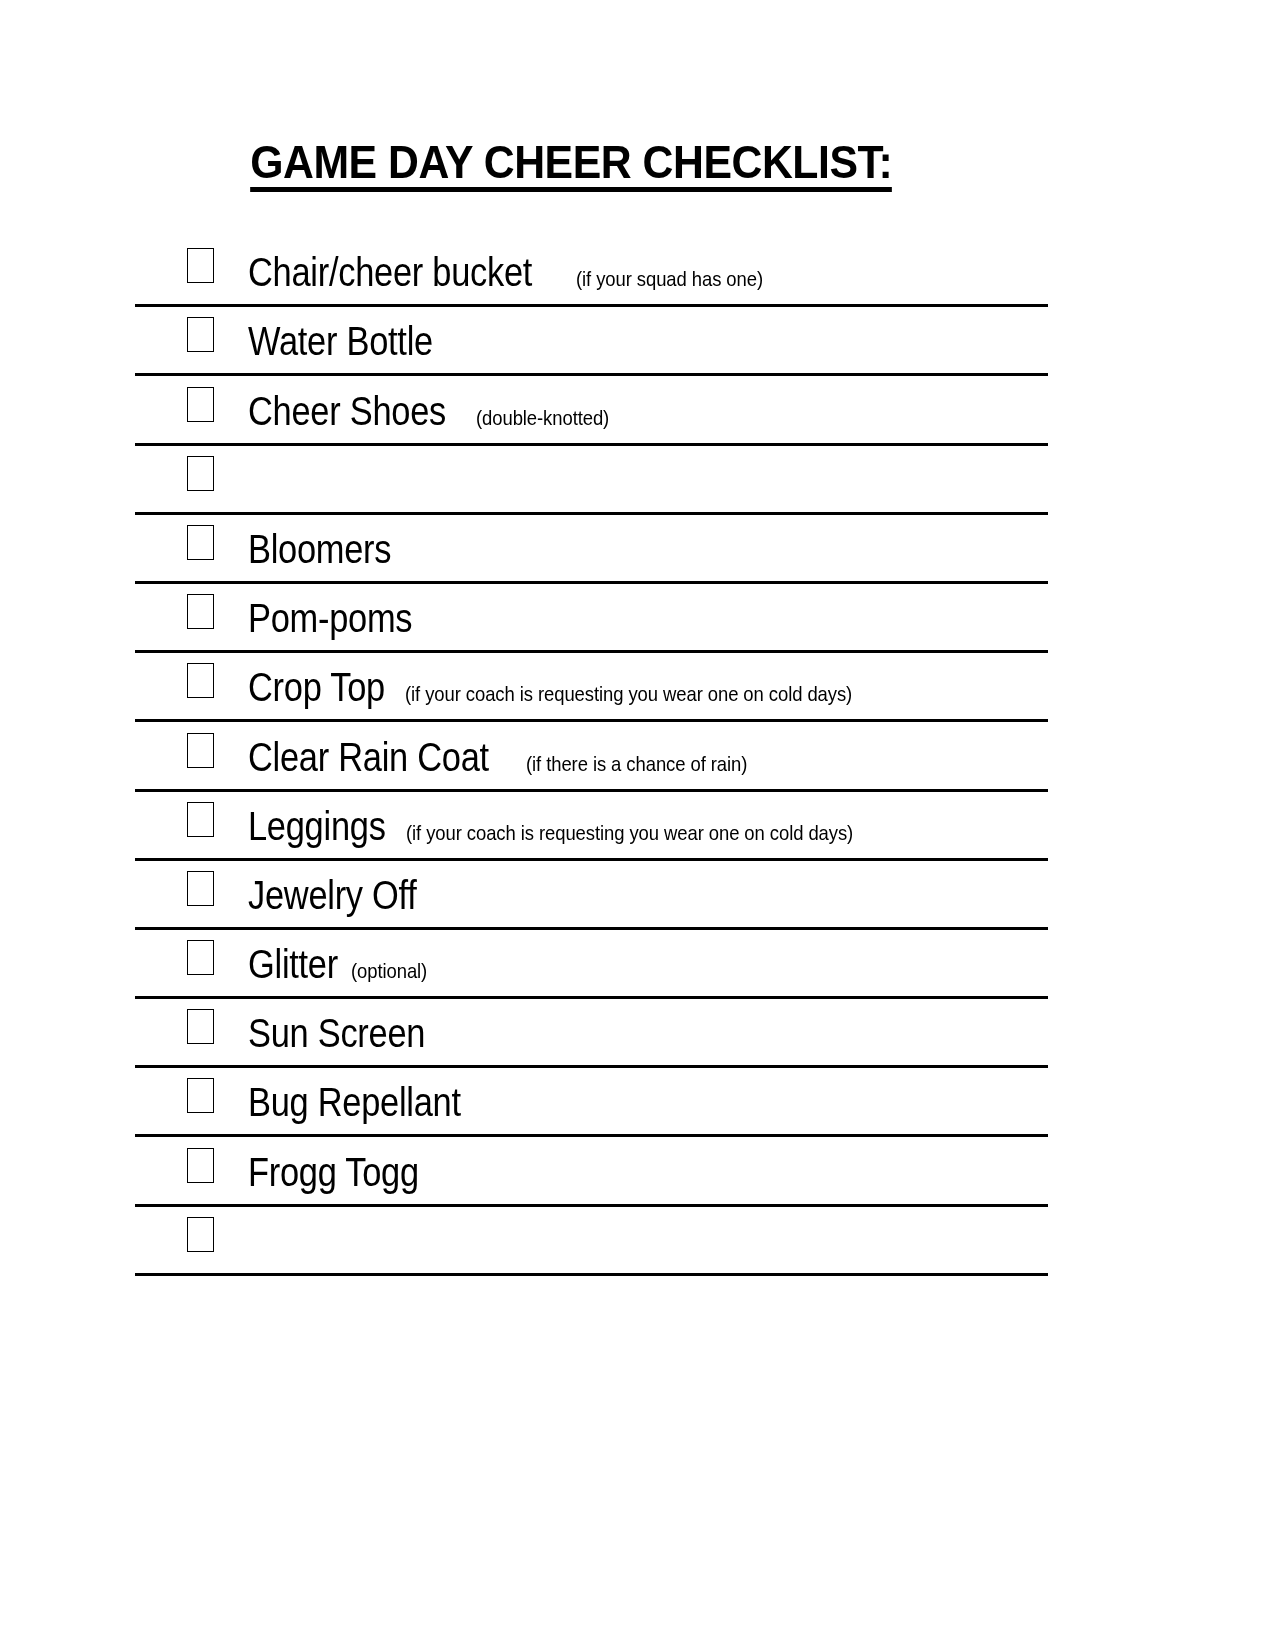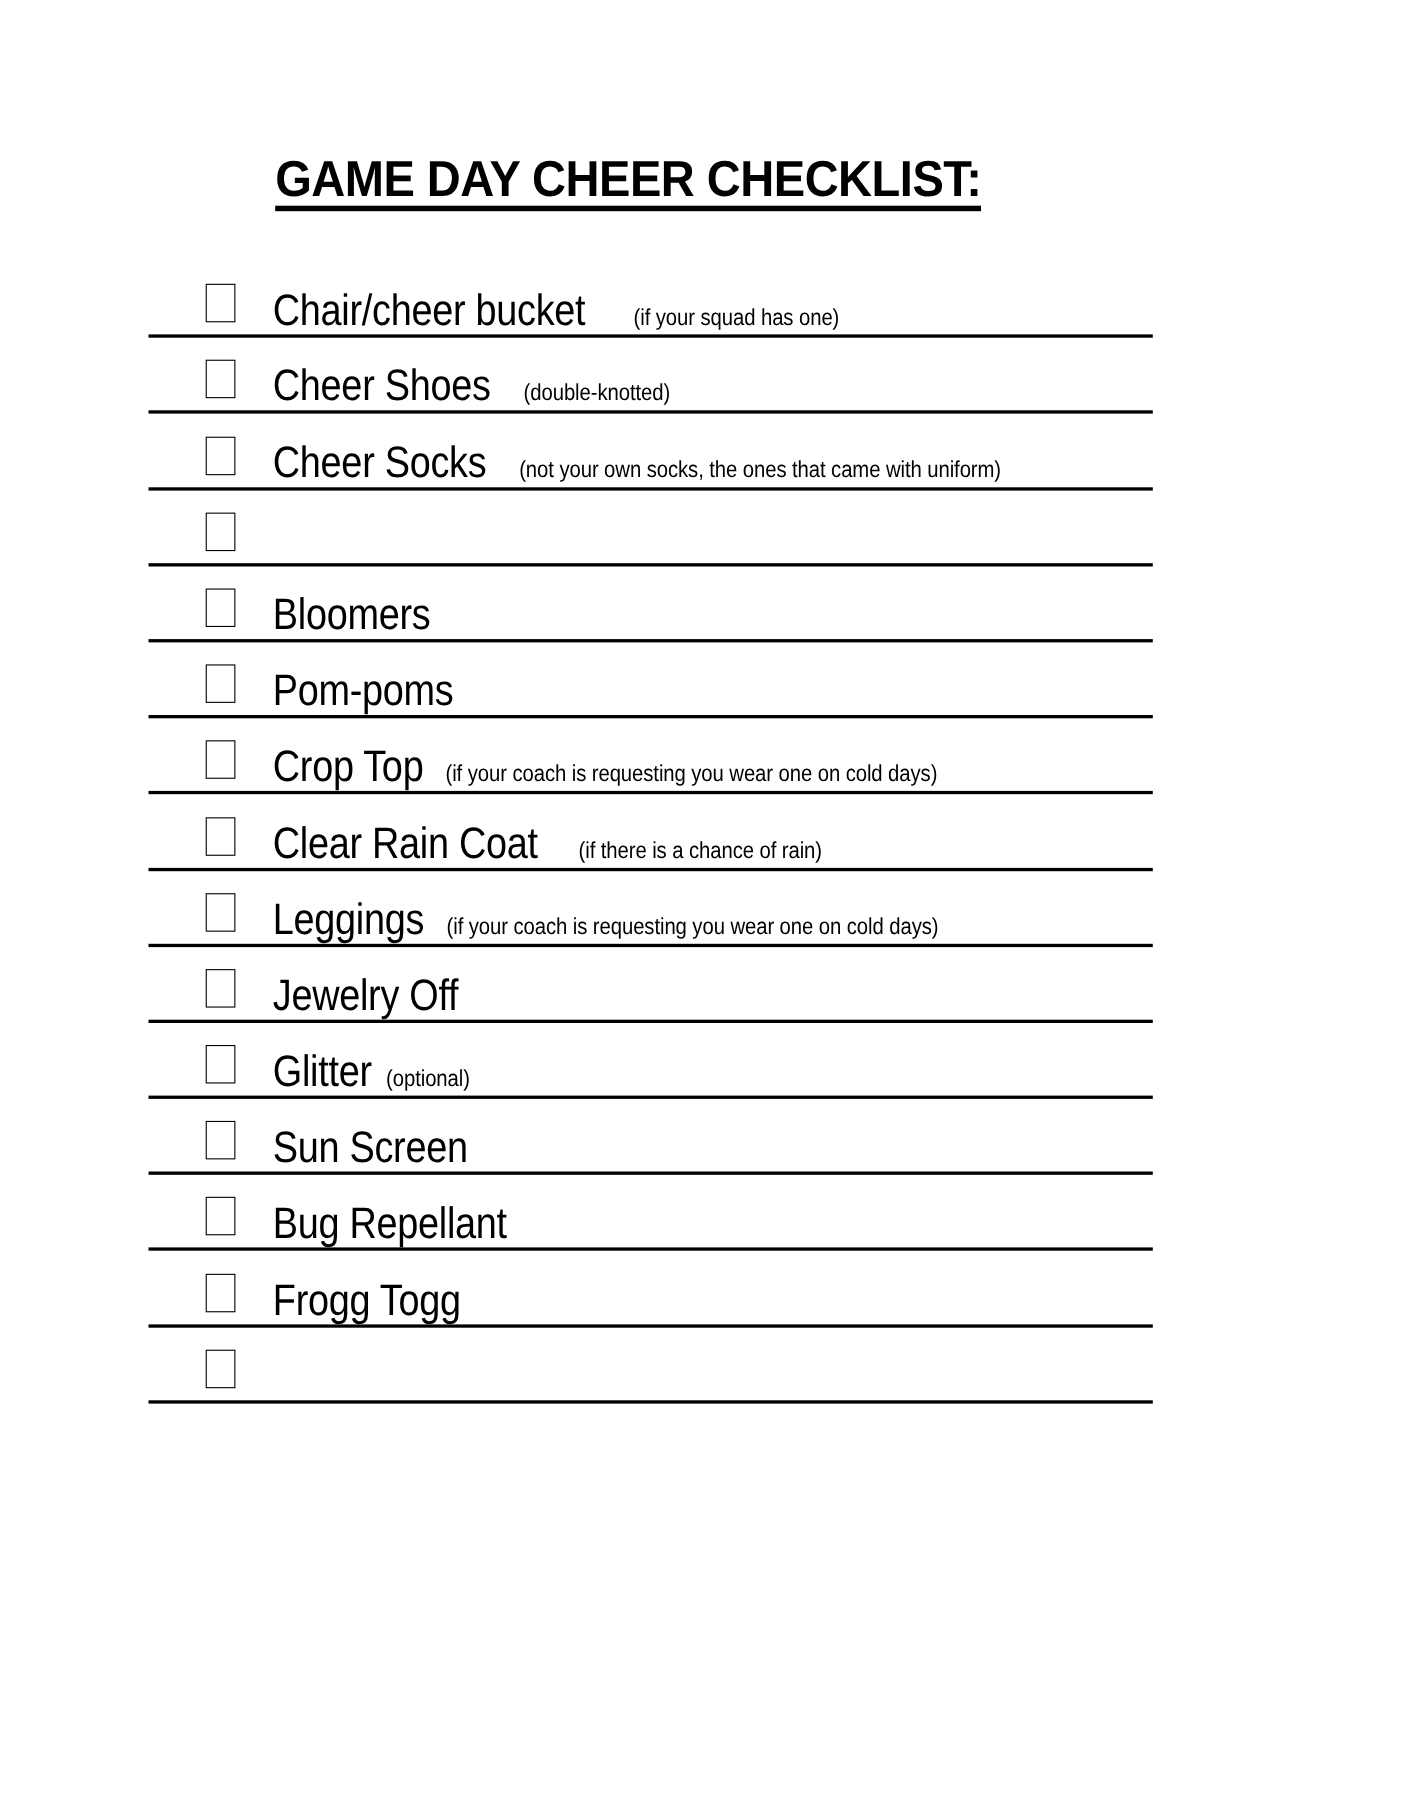--- a/index.html
+++ b/index.html
@@ -49,21 +49,21 @@
     top: 238px;
     left: 135px;
     width: 913px;
   }
   .row {
     position: relative;
     height: 69.2px;
     border-bottom: 3px solid #000;
     display: flex;
     align-items: flex-end;
-    padding-bottom: 2px;
+    padding-bottom: 12px;
     box-sizing: border-box;
   }
   .checkbox {
     flex: 0 0 auto;
     width: 25px;
     height: 33px;
     border: 1.6px solid #000;
     margin-left: 52px;
     margin-right: 0;
     margin-bottom: 9px;
@@ -108,25 +108,25 @@
     <span class="title">GAME DAY CHEER CHECKLIST:</span>
   </div>
 
   <div class="list" id="checklist">
       <div class="row">
         <div class="checkbox"></div>
         <div class="label-wrap"><span class="label">Chair/cheer bucket</span><span class="note">(if your squad has one)</span></div>
       </div>
       <div class="row">
         <div class="checkbox"></div>
-        <div class="label-wrap"><span class="label">Cheer Shoes</span><span class="note">(double-knotted)</span></div>
+        <div class="label-wrap"><span class="label">Water Bottle</span></div>
       </div>
       <div class="row">
         <div class="checkbox"></div>
-        <div class="label-wrap"><span class="label">Cheer Socks</span><span class="note">(not your own socks, the ones that came with uniform)</span></div>
+        <div class="label-wrap"><span class="label">Cheer Shoes</span><span class="note">(double-knotted)</span></div>
       </div>
       <div class="row">
         <div class="checkbox"></div>
       </div>
       <div class="row">
         <div class="checkbox"></div>
         <div class="label-wrap"><span class="label">Bloomers</span></div>
       </div>
       <div class="row">
         <div class="checkbox"></div>

